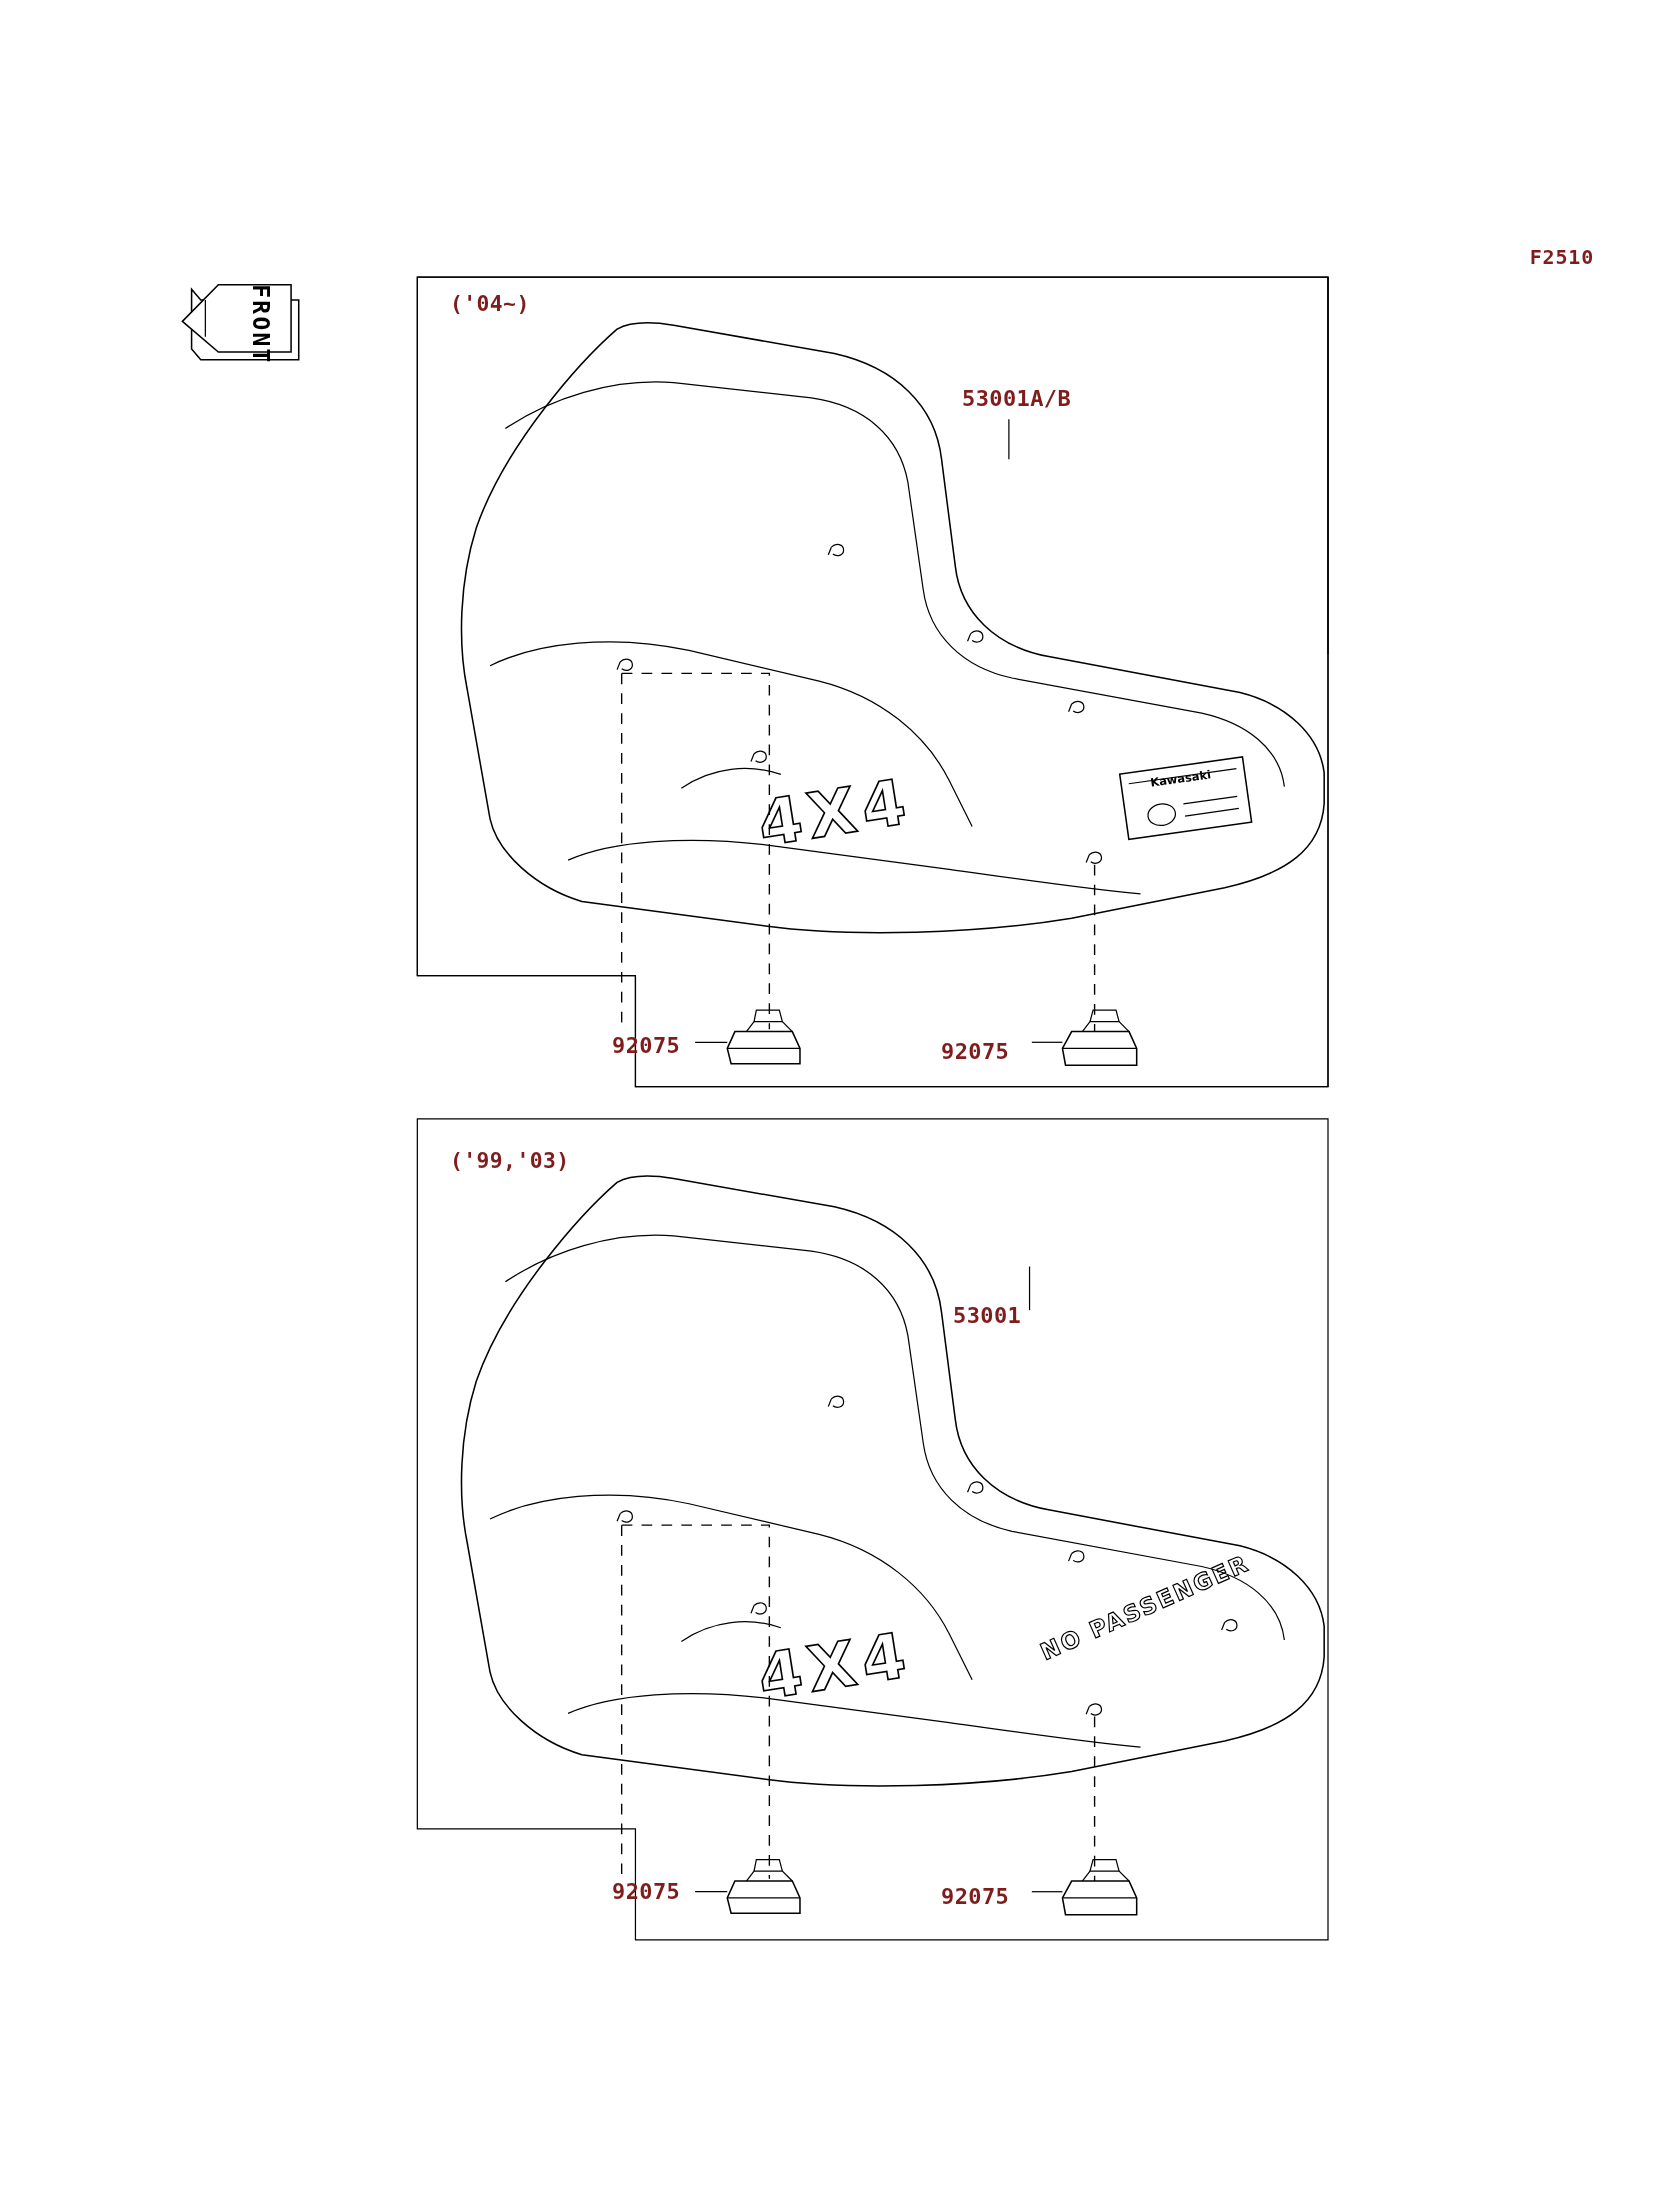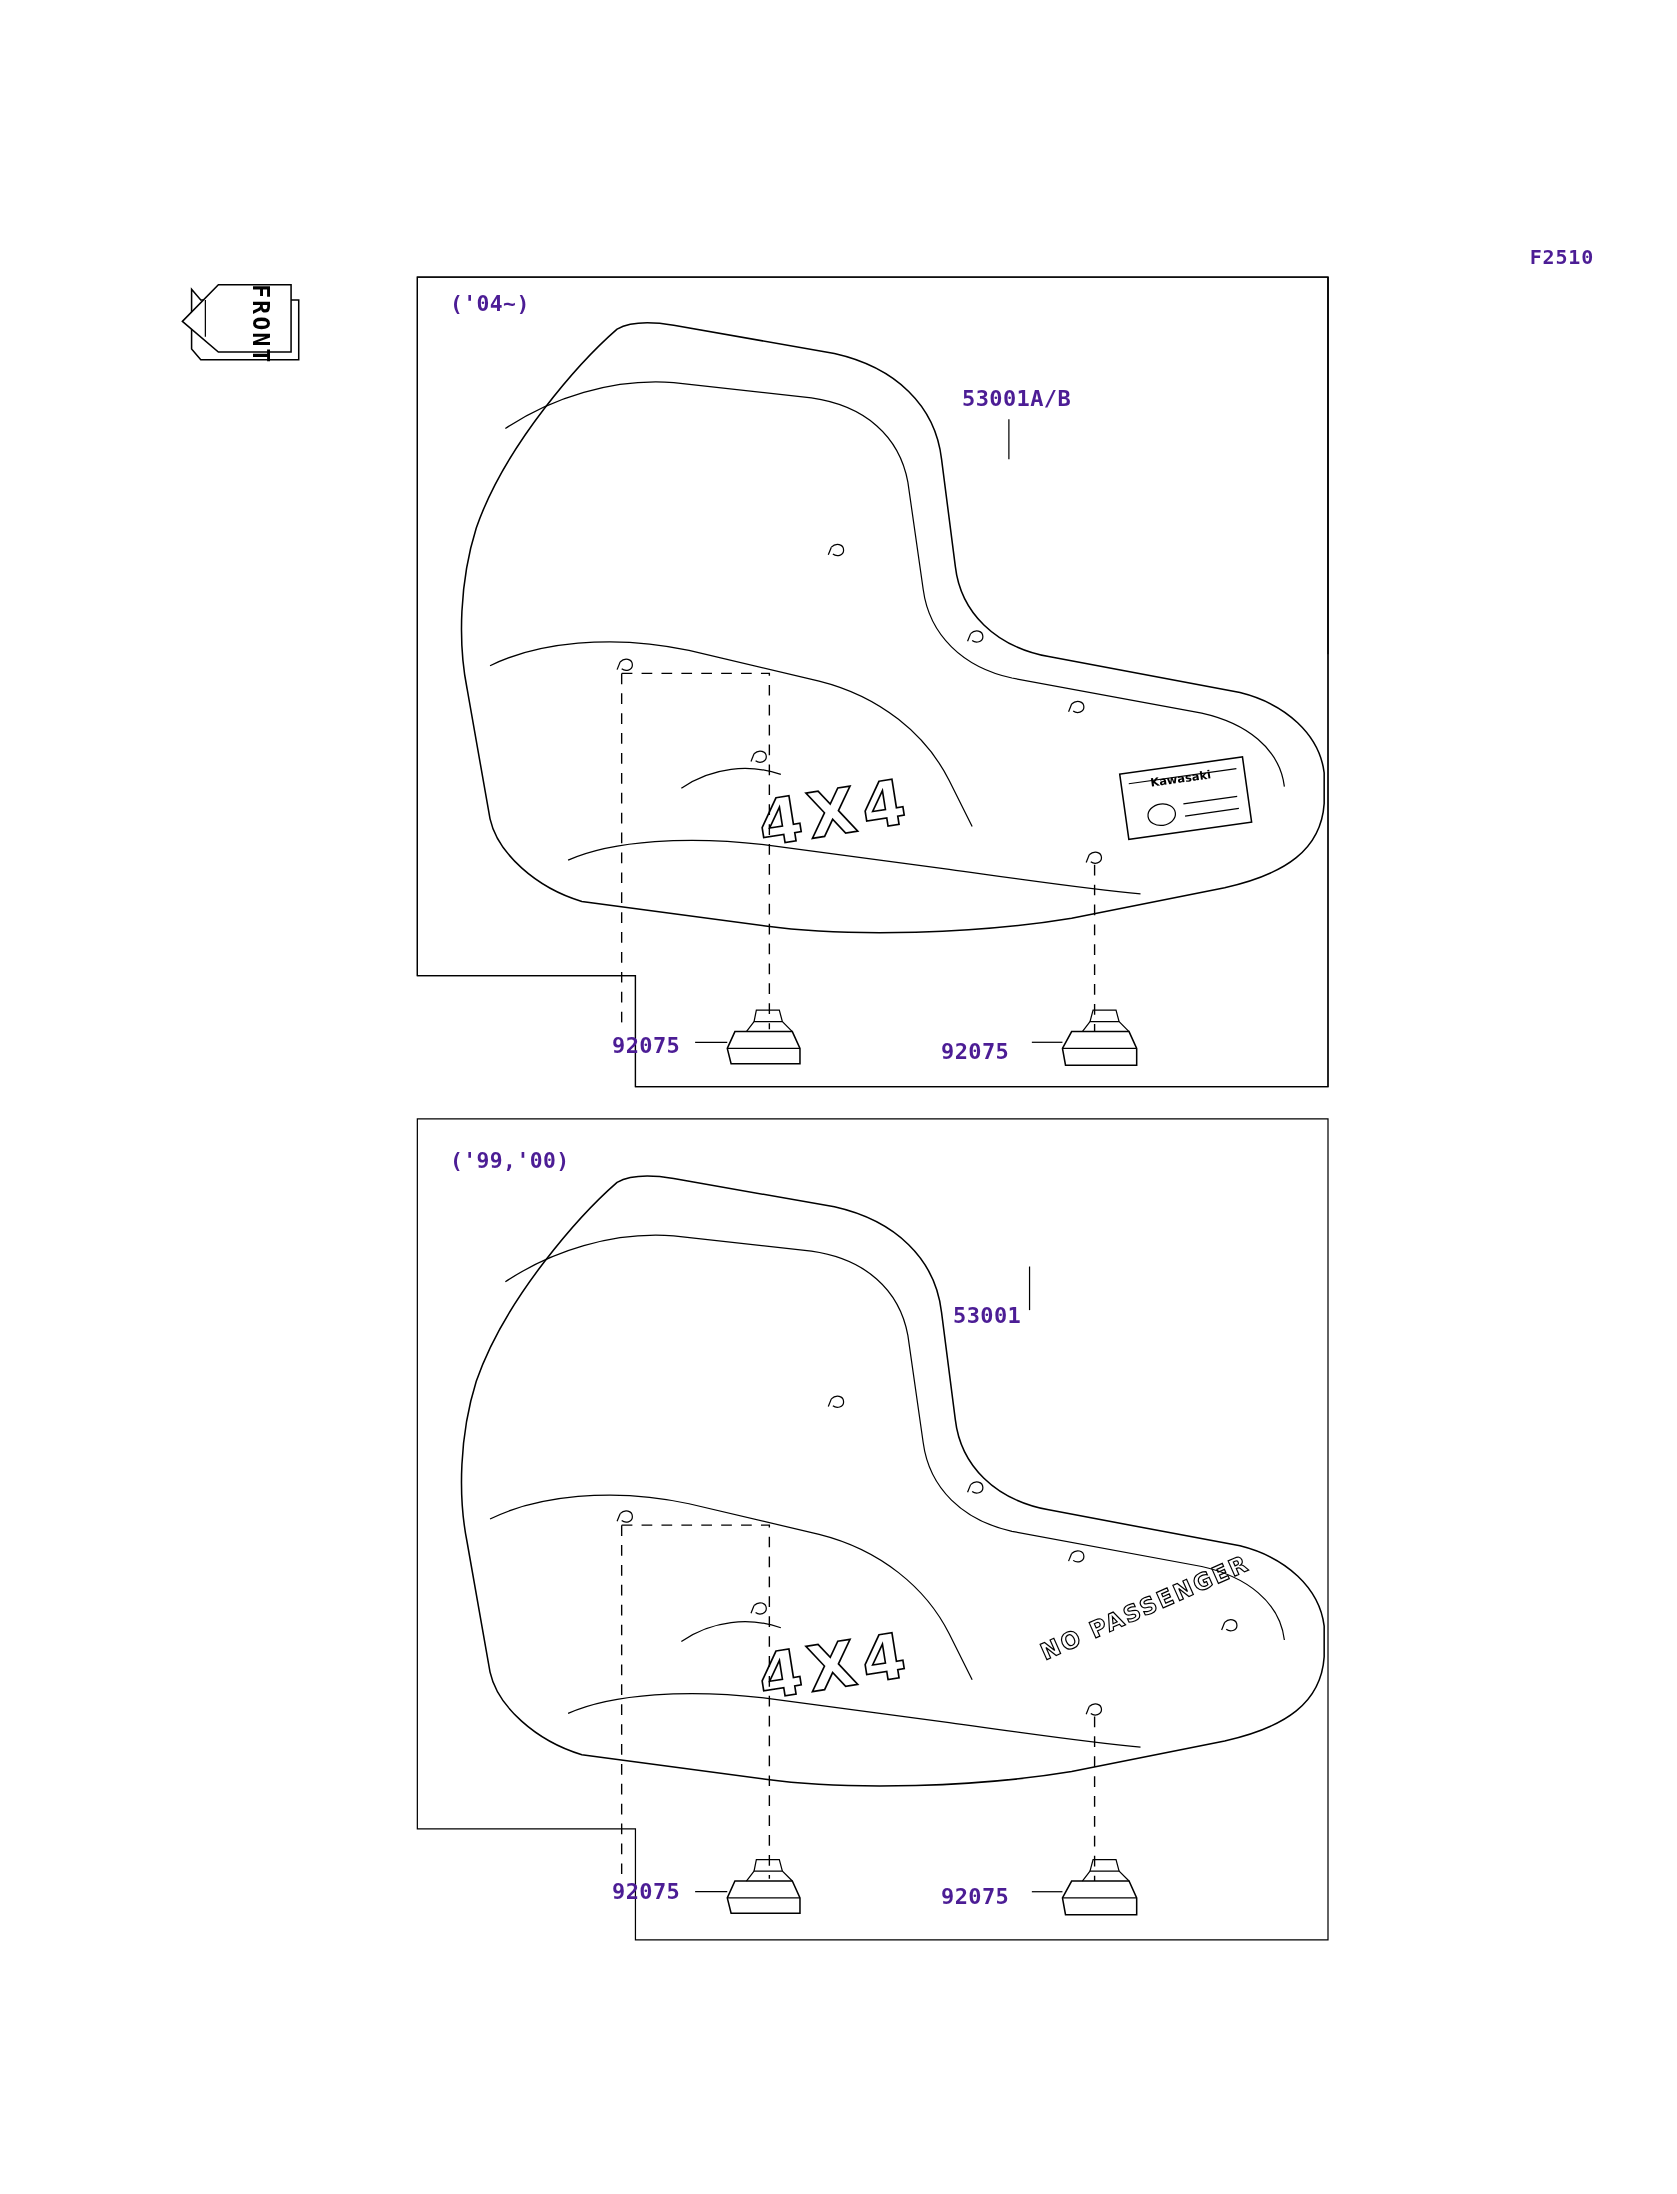--- a/index.html
+++ b/index.html
@@ -18,21 +18,21 @@
   #sheet {
     position: absolute;
     left: 0; top: 0;
     width: 1678px;
     height: 2194px;
   }
   .lbl {
     position: absolute;
     font-family: "DejaVu Sans Mono", monospace;
     font-weight: bold;
-    color: #4c1d95;
+    color: #7f1d1d;
     white-space: nowrap;
     letter-spacing: 0.4px;
   }
   
   #sheet-code {
     right: 84px;
     top: 245px;
     font-size: 20px;
     letter-spacing: 0.8px;
   }
@@ -278,21 +278,21 @@
     <path class="ln-thin" d="M1388 2480 L1485 2480"></path>
     <path class="ln-thin" d="M1348 2472 L1388 2472"></path>
   </g>
 
 </svg>
 
 <div class="lbl" id="sheet-code">F2510</div>
 
 <div class="lbl" id="group-1-title">('04~)</div>
 
-<div class="lbl" id="group-2-title">('99,'00)</div>
+<div class="lbl" id="group-2-title">('99,'03)</div>
 
 <div class="lbl" id="pn-53001ab">53001A/B</div>
 
 <div class="lbl" id="pn-53001">53001</div>
 
 <div class="lbl" id="pn-92075-a">92075</div>
 
 <div class="lbl" id="pn-92075-b">92075</div>
 
 <div class="lbl" id="pn-92075-c">92075</div>

